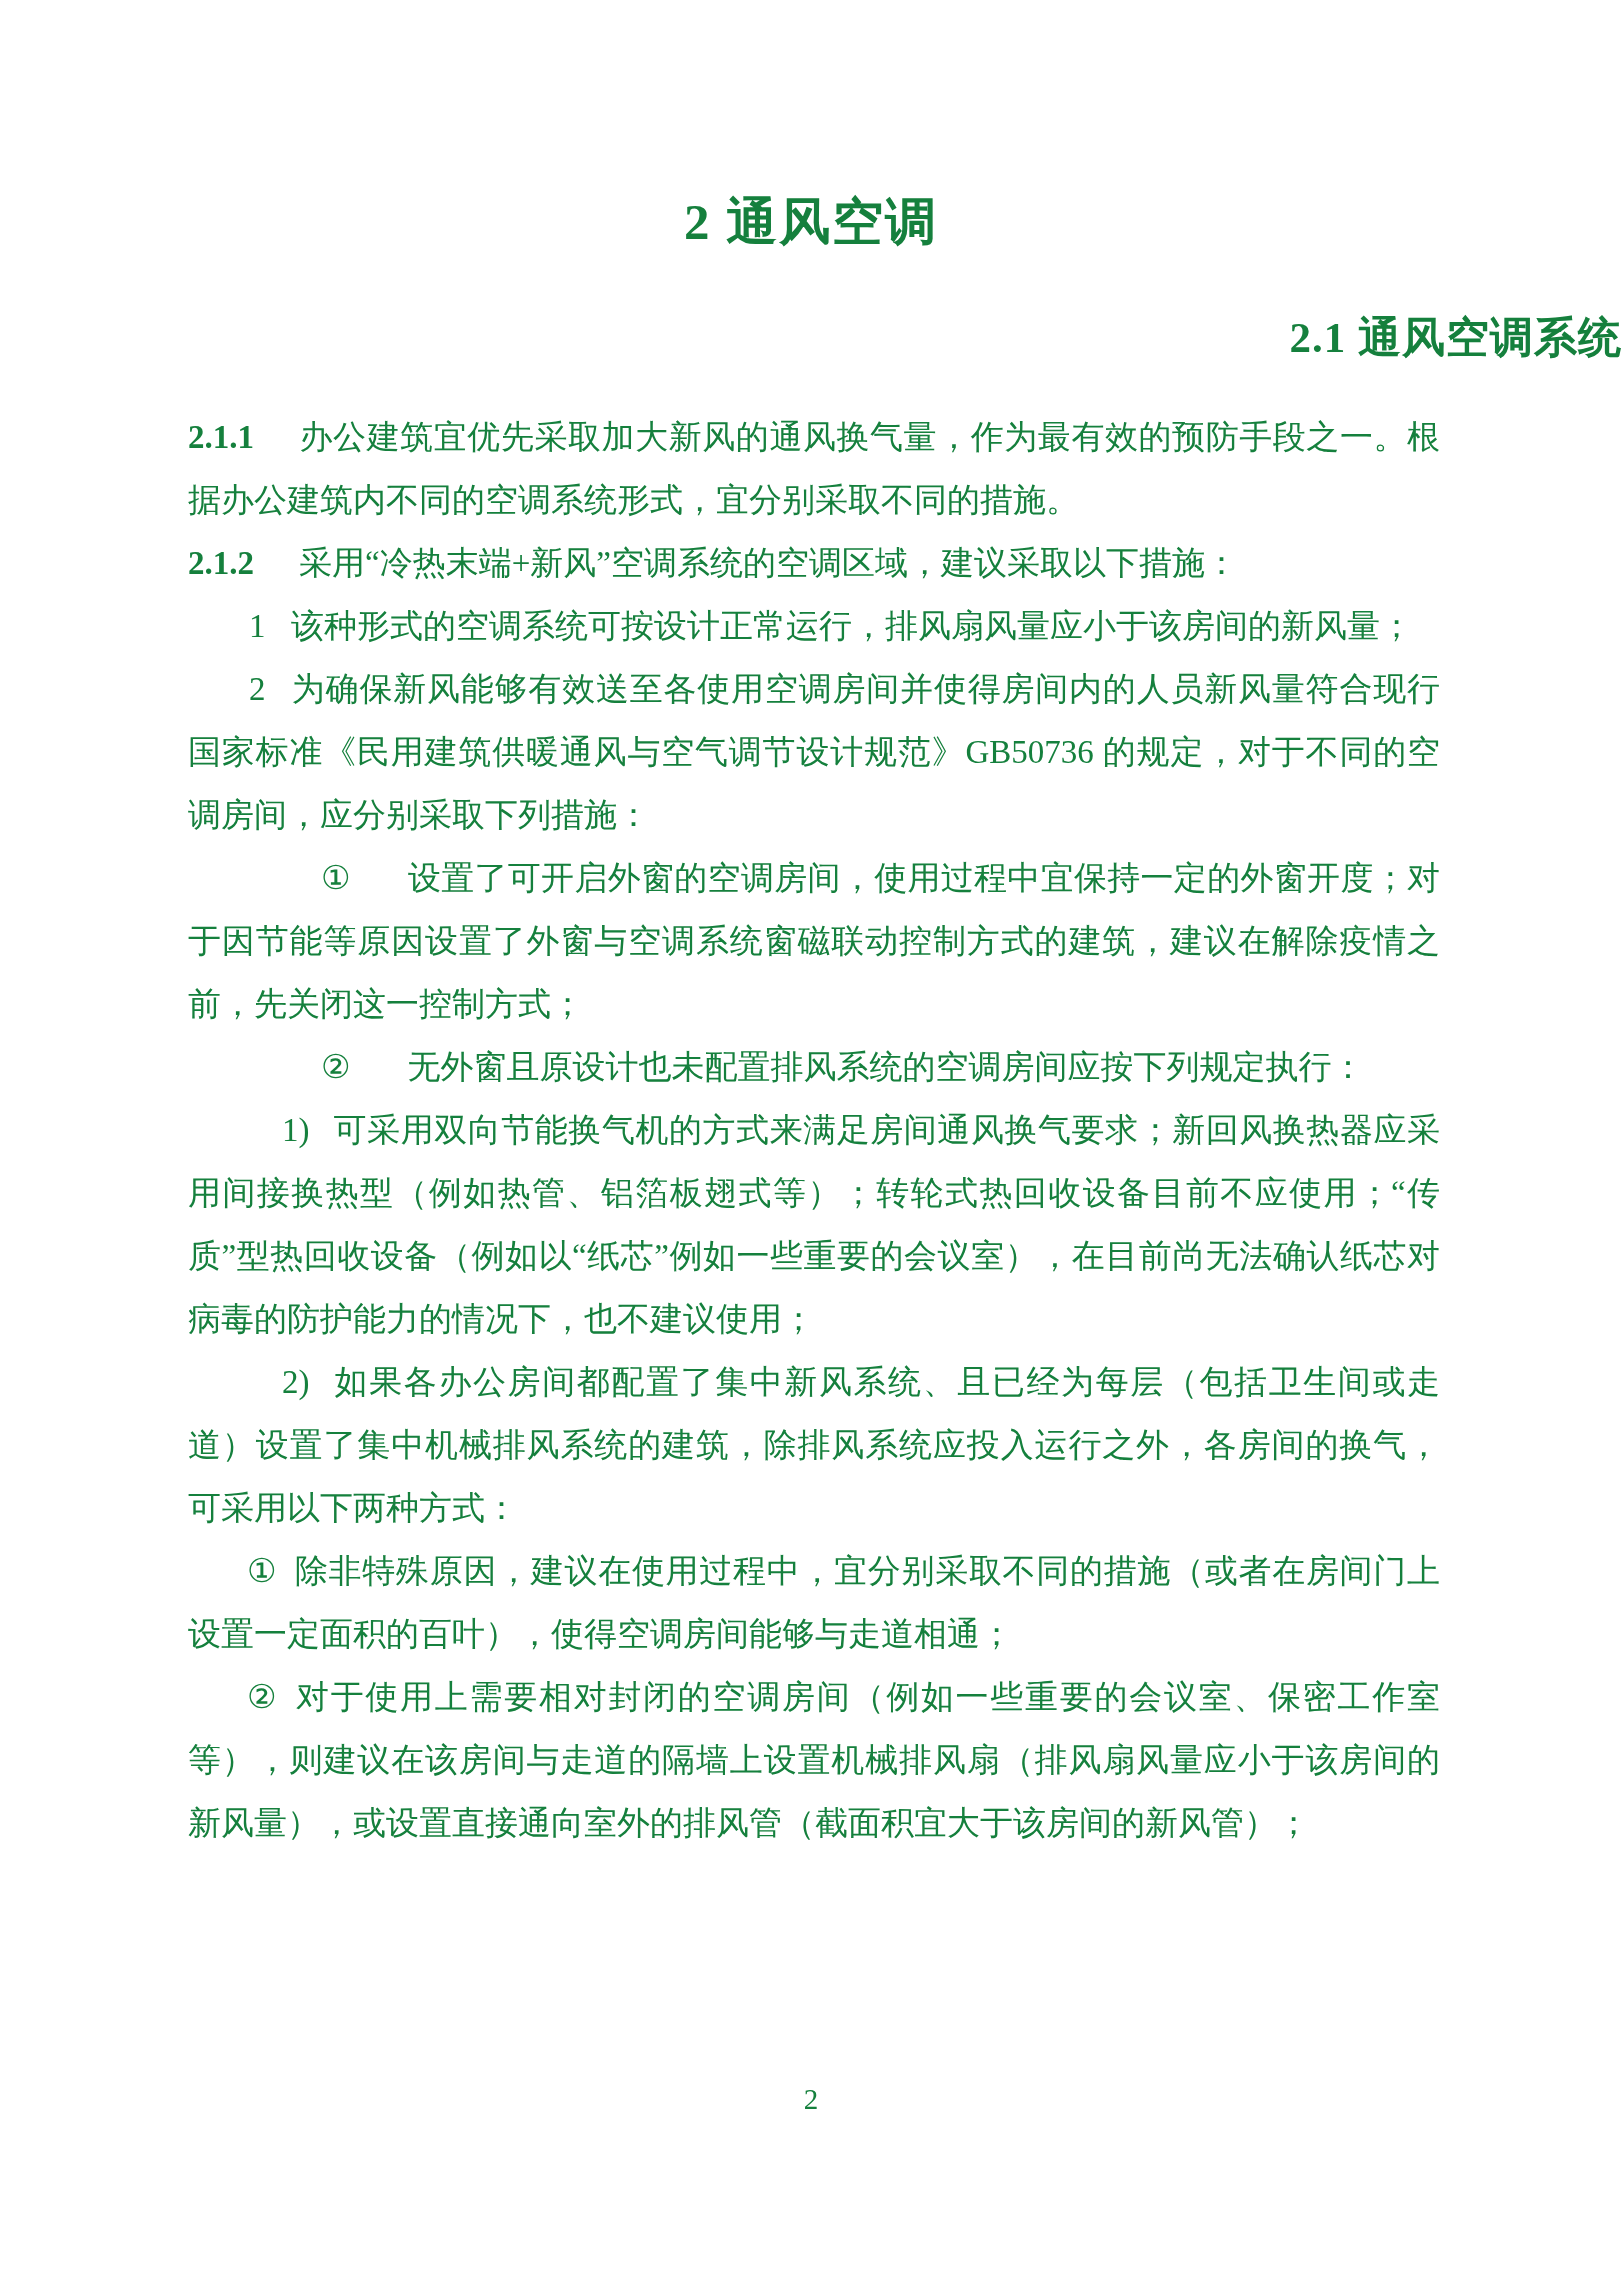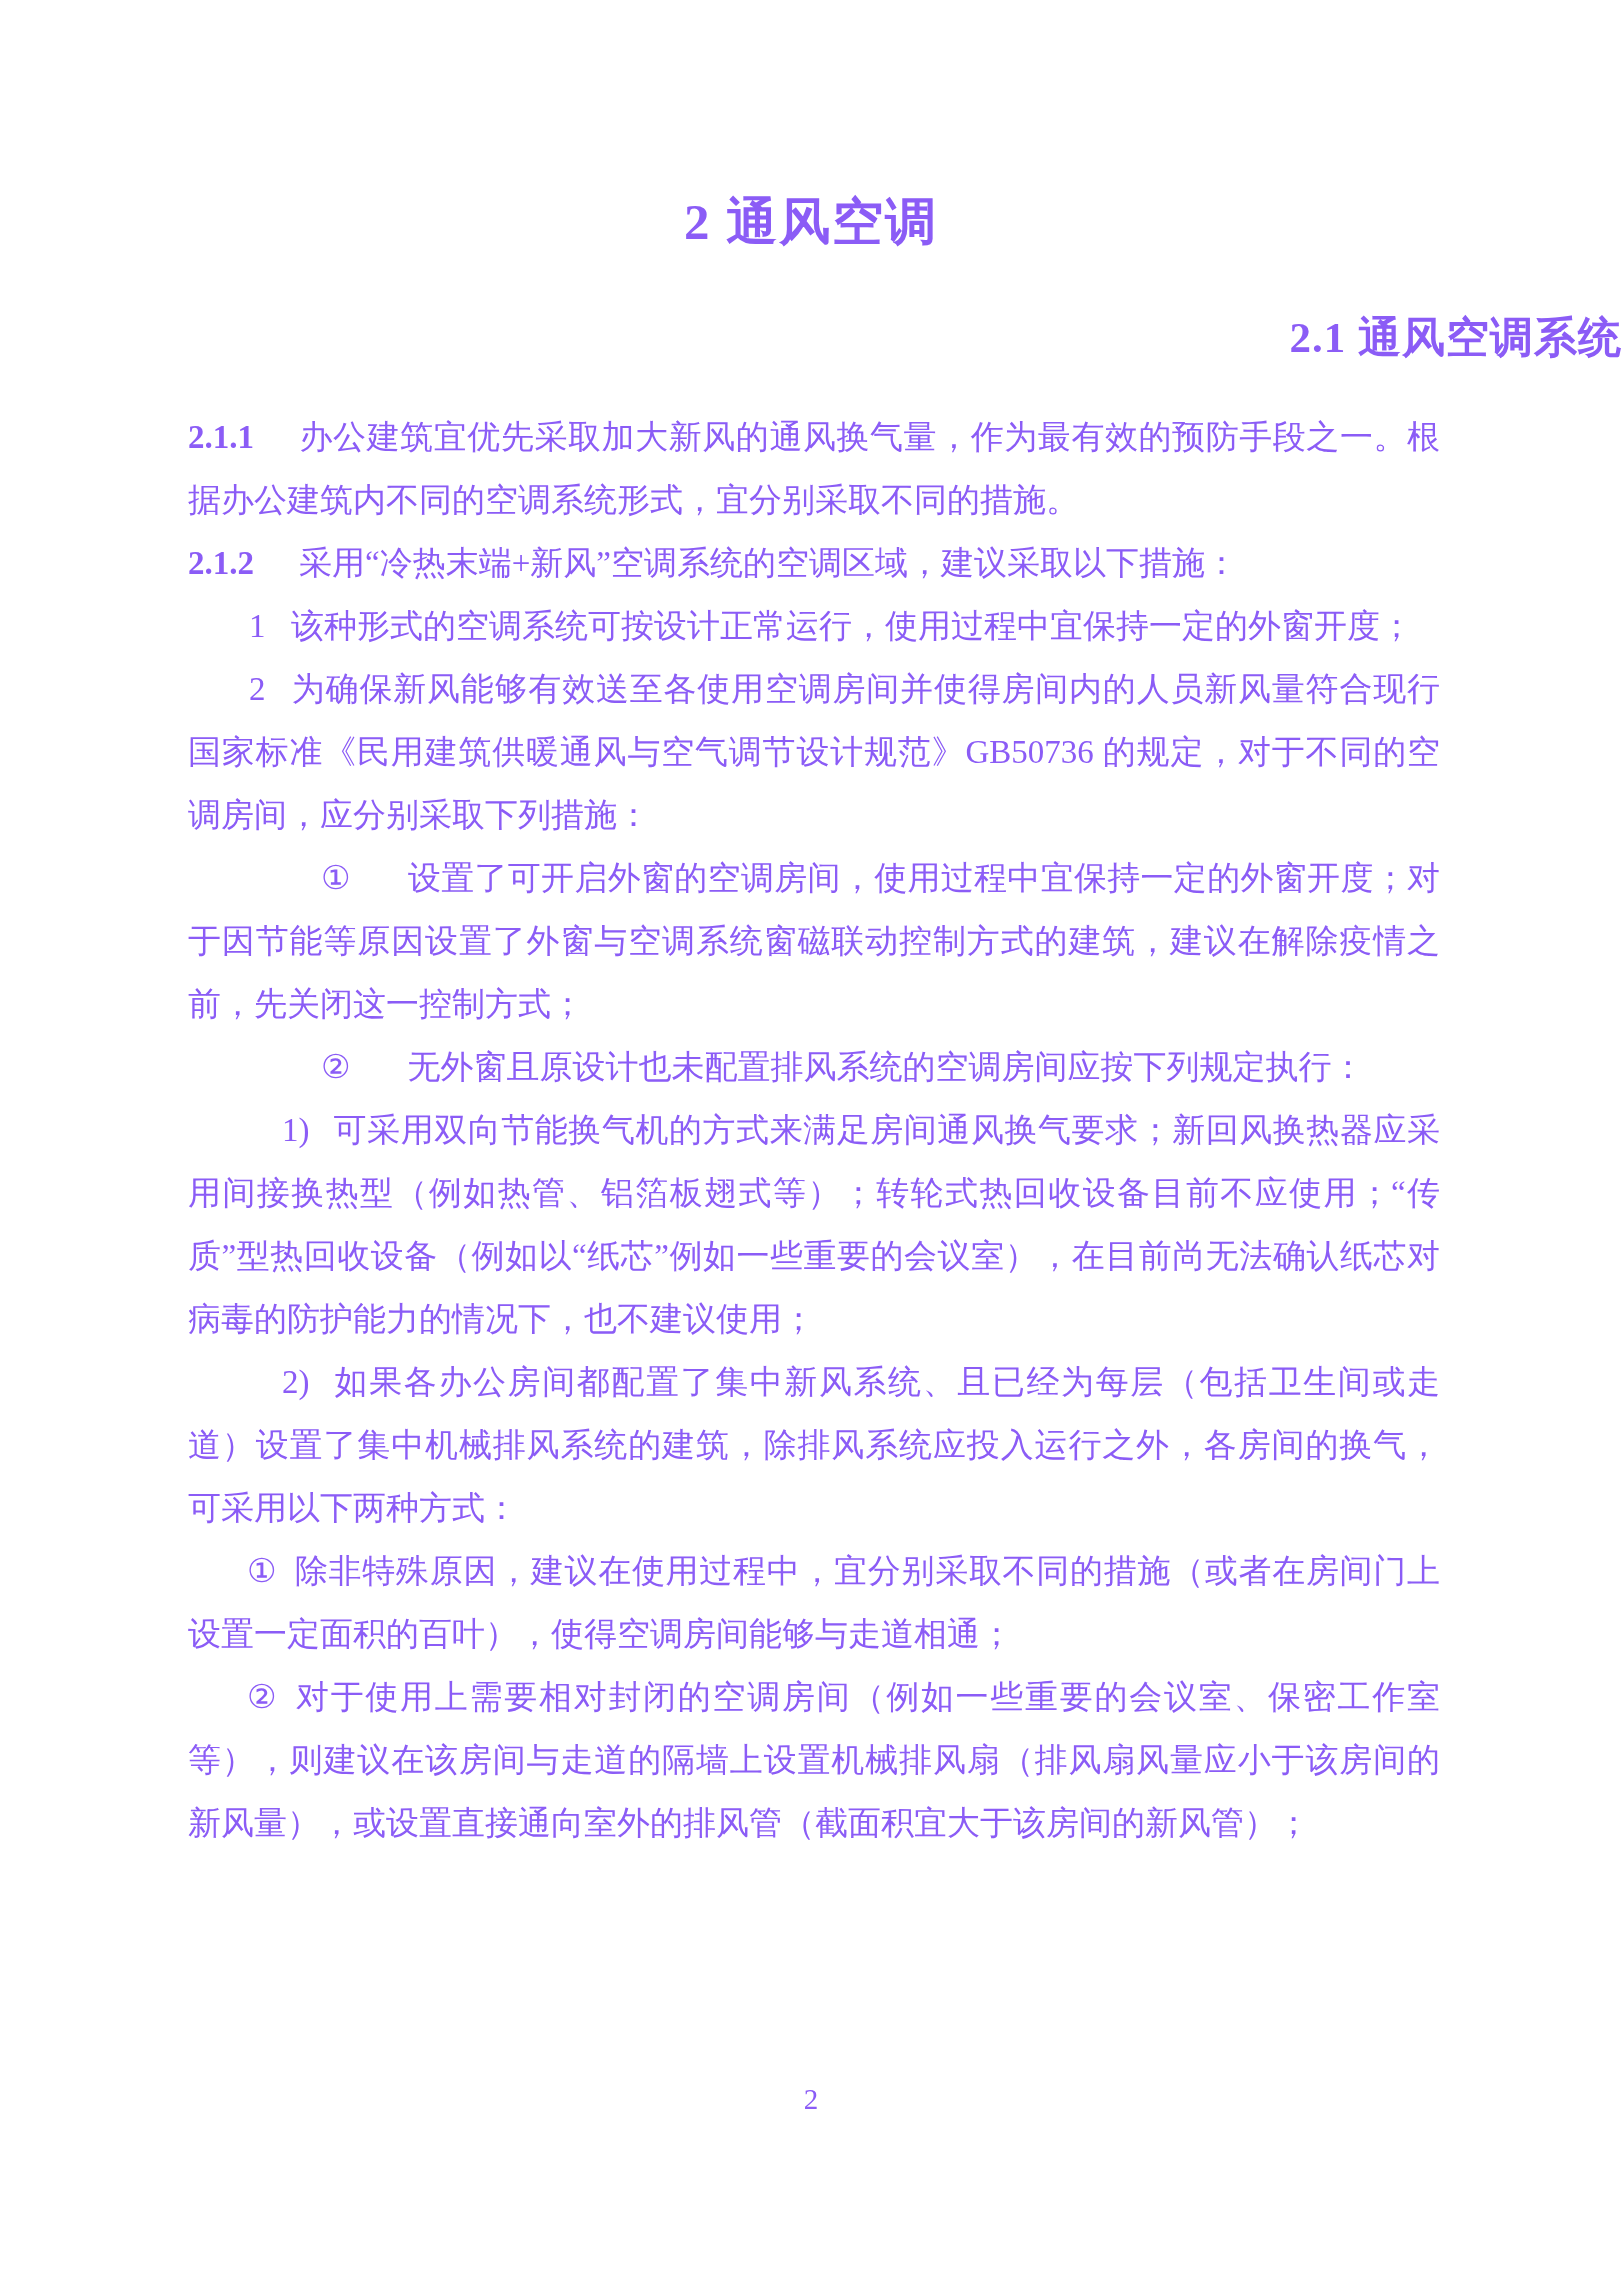--- a/index.html
+++ b/index.html
@@ -6,21 +6,21 @@
     margin: 0;
     padding: 0;
     background: #e8e8e8;
   }
   .page {
     position: relative;
     width: 1622px;
     height: 2293px;
     margin: 0 auto;
     background: #ffffff;
-    color: #8b5cf6;
+    color: #15803d;
     font-family: "Liberation Serif", "DejaVu Serif", serif;
     overflow: hidden;
   }
   .doc-title {
     position: absolute;
     top: 192px;
     left: 0;
     width: 100%;
     text-align: center;
     font-size: 51px;
@@ -89,21 +89,21 @@
   <div class="doc-title">2 通风空调</div>
 
   <div class="section-title">2.1 通风空调系统</div>
 
   <div class="body-text">
 
     <p class="clause"><span class="marker">2.1.1</span><span>办公建筑宜优先采取加大新风的通风换气量，作为最有效的预防手段之一。根据办公建筑内不同的空调系统形式，宜分别采取不同的措施。</span></p>
 
     <p class="clause"><span class="marker">2.1.2</span><span>采用“冷热末端+新风”空调系统的空调区域，建议采取以下措施：</span></p>
 
-    <p class="item"><span class="marker">1</span><span>该种形式的空调系统可按设计正常运行，使用过程中宜保持一定的外窗开度；</span></p>
+    <p class="item"><span class="marker">1</span><span>该种形式的空调系统可按设计正常运行，排风扇风量应小于该房间的新风量；</span></p>
 
     <p class="item"><span class="marker">2</span><span>为确保新风能够有效送至各使用空调房间并使得房间内的人员新风量符合现行国家标准《民用建筑供暖通风与空气调节设计规范》GB50736 的规定，对于不同的空调房间，应分别采取下列措施：</span></p>
 
     <p class="circled-wide"><span class="marker">①</span><span>设置了可开启外窗的空调房间，使用过程中宜保持一定的外窗开度；对于因节能等原因设置了外窗与空调系统窗磁联动控制方式的建筑，建议在解除疫情之前，先关闭这一控制方式；</span></p>
 
     <p class="circled-wide"><span class="marker">②</span><span>无外窗且原设计也未配置排风系统的空调房间应按下列规定执行：</span></p>
 
     <p class="sub-item"><span class="marker">1)</span><span>可采用双向节能换气机的方式来满足房间通风换气要求；新回风换热器应采用间接换热型（例如热管、铝箔板翅式等）；转轮式热回收设备目前不应使用；“传质”型热回收设备（例如以“纸芯”例如一些重要的会议室），在目前尚无法确认纸芯对病毒的防护能力的情况下，也不建议使用；</span></p>
 
     <p class="sub-item"><span class="marker">2)</span><span>如果各办公房间都配置了集中新风系统、且已经为每层（包括卫生间或走道）设置了集中机械排风系统的建筑，除排风系统应投入运行之外，各房间的换气，可采用以下两种方式：</span></p>

